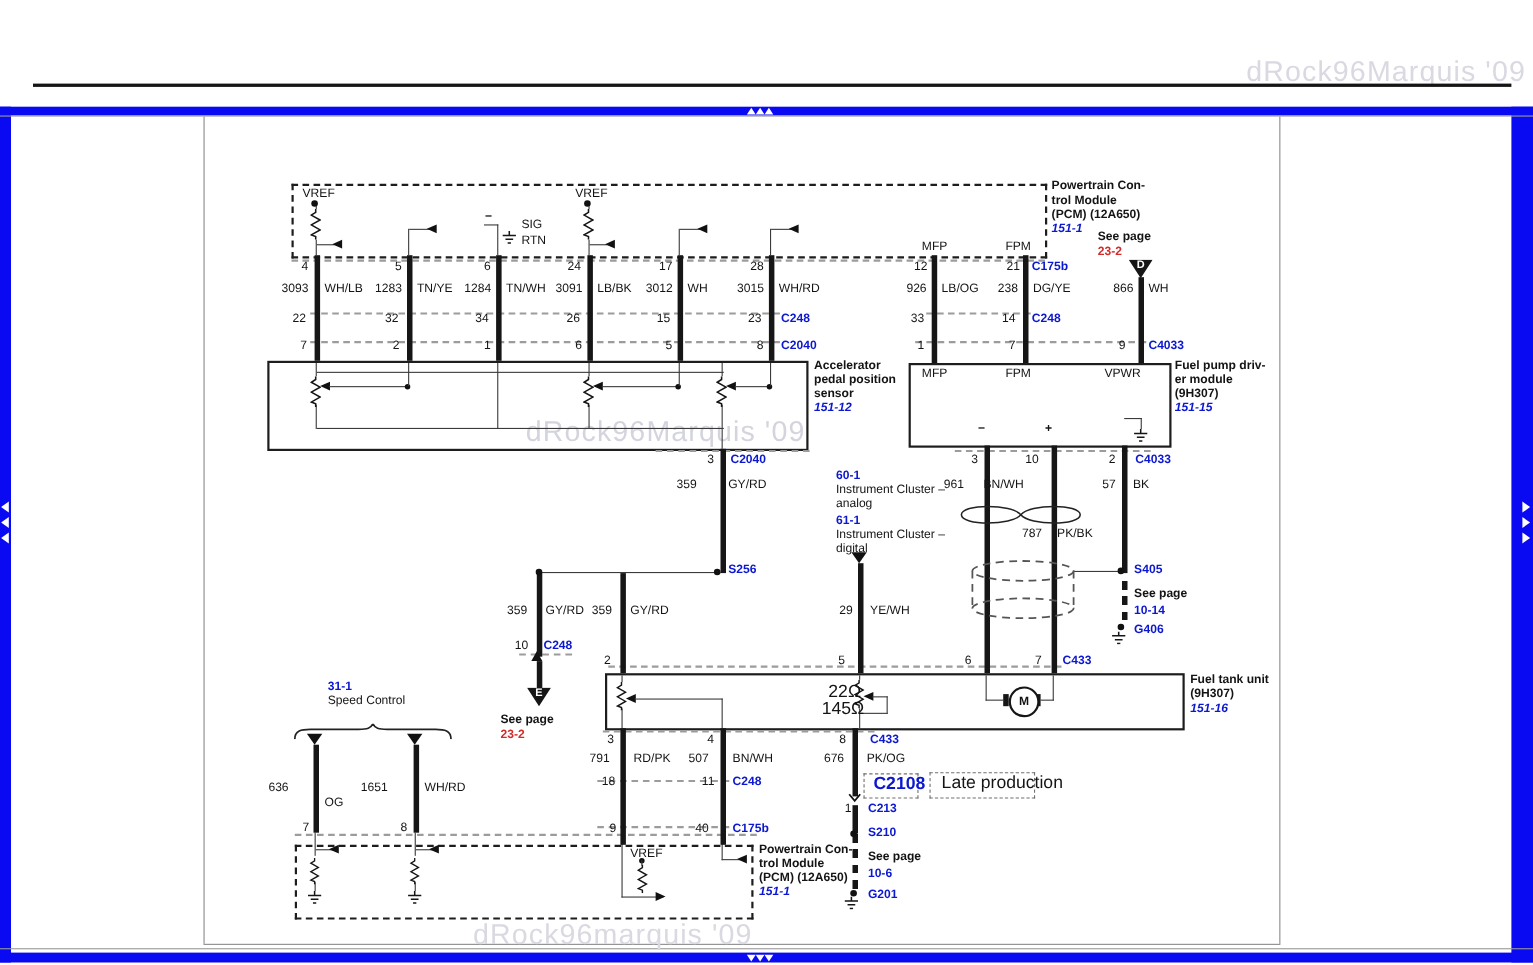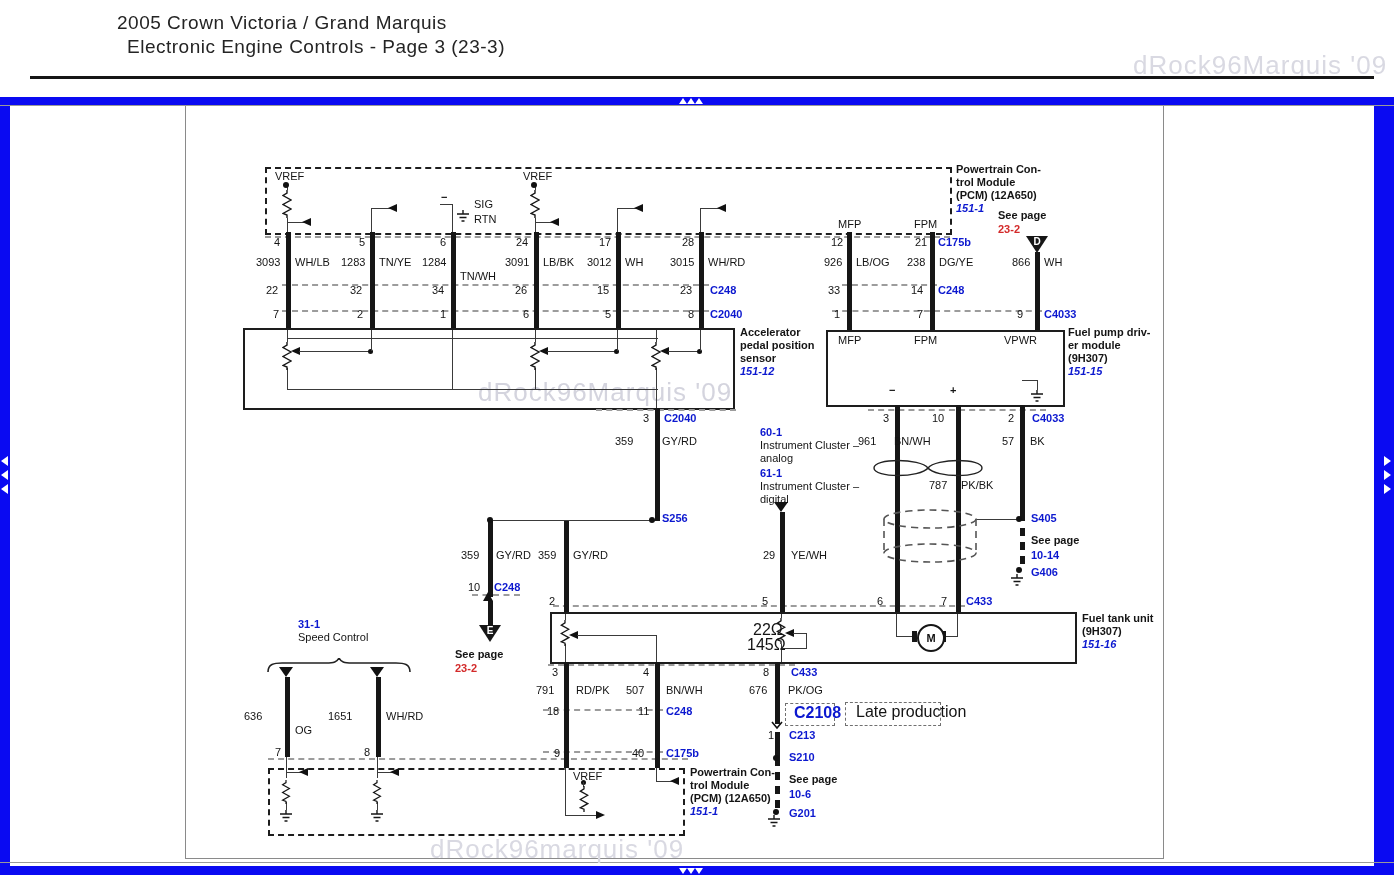--- a/index.html
+++ b/index.html
@@ -49,22 +49,20 @@
     <defs>
       <g id="zig">
           <path d="M5 0v3L1 5.5l8 4.5-8 4.5 8 4.5-8 4.5L5 25v3" fill="none" stroke="#161616" stroke-width="1.4"></path>
         </g>
       <g id="gnd">
           <path d="M7 0v4M1 4h12M3.5 7.5h7M5.5 11h3" stroke="#161616" stroke-width="1.4" fill="none"></path>
         </g>
     </defs>
   </svg>
 
-  <div class="title" style="left:117px;top:12px">2005 Crown Victoria / Grand Marquis</div>
-  <div class="title" style="left:127px;top:36px">Electronic Engine Controls - Page 3 (23-3)</div>
   <div class="watermark" style="left:1133px;top:50px">dRock96Marquis '09</div>
   <div class="rule" style="left:30px;top:76px;width:1344px;height:3px"></div>
 
   <div class="bluebar" style="left:0;top:97px;width:1394px;height:8px;background:#0a0af2"></div>
   <div class="bluebar" style="left:0;top:866px;width:1394px;height:9px;background:#0a0af2"></div>
   <div class="bluebar" style="left:0;top:97px;width:10px;height:778px;background:#0a0af2"></div>
   <div class="bluebar" style="left:1374px;top:97px;width:20px;height:778px;background:#0a0af2"></div>
 
   <div>
     <div class="wtri" style="left:679px;top:98px;border-left:4px solid transparent;border-right:4px solid transparent;border-bottom:6px solid #fff"></div>
@@ -334,21 +332,21 @@
   <div class="lbl" style="left:682px;top:236px">28</div>
   <div class="lbl" style="left:831px;top:236px">12</div>
   <div class="lbl" style="left:915px;top:236px">21</div>
   <div class="lbl blue u" style="left:938px;top:236px">C175b</div>
 
   <div class="lbl" style="left:256px;top:256px">3093</div>
   <div class="lbl" style="left:295px;top:256px">WH/LB</div>
   <div class="lbl" style="left:341px;top:256px">1283</div>
   <div class="lbl" style="left:379px;top:256px">TN/YE</div>
   <div class="lbl" style="left:422px;top:256px">1284</div>
-  <div class="lbl" style="left:460px;top:270px">TN/WH</div>
+  <div class="lbl" style="left:460px;top:256px">TN/WH</div>
   <div class="lbl" style="left:505px;top:256px">3091</div>
   <div class="lbl" style="left:543px;top:256px">LB/BK</div>
   <div class="lbl" style="left:587px;top:256px">3012</div>
   <div class="lbl" style="left:625px;top:256px">WH</div>
   <div class="lbl" style="left:670px;top:256px">3015</div>
   <div class="lbl" style="left:708px;top:256px">WH/RD</div>
   <div class="lbl" style="left:824px;top:256px">926</div>
   <div class="lbl" style="left:856px;top:256px">LB/OG</div>
   <div class="lbl" style="left:907px;top:256px">238</div>
   <div class="lbl" style="left:939px;top:256px">DG/YE</div>

